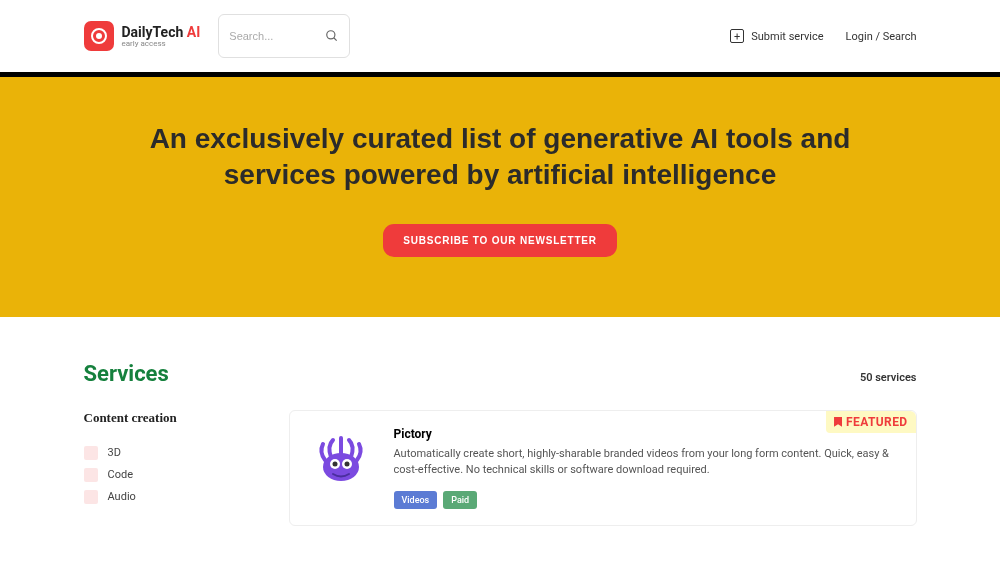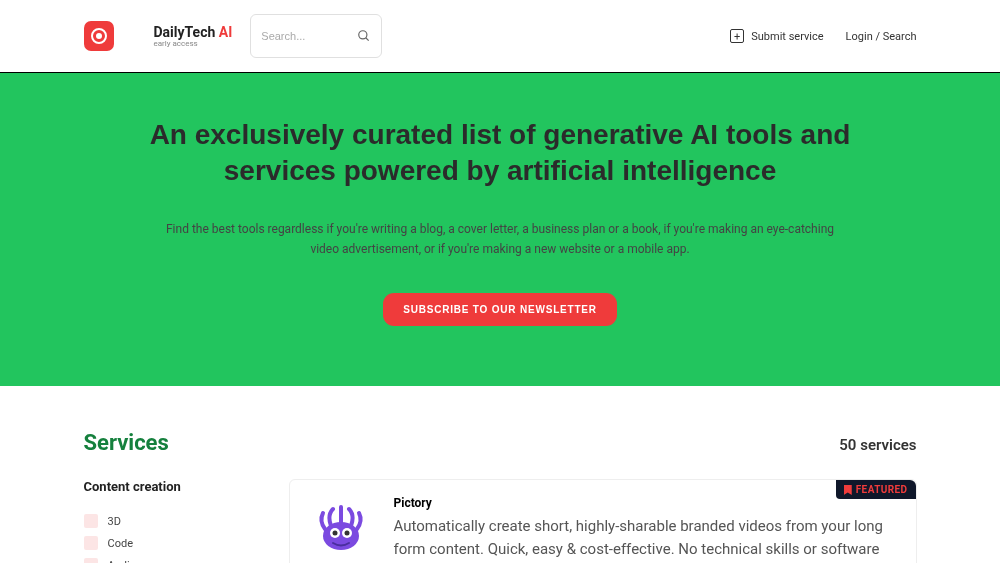--- a/index.html
+++ b/index.html
@@ -3,59 +3,59 @@
 <meta charset="utf-8">
 <style>
 * { margin: 0; padding: 0; box-sizing: border-box; }
 body { font-family: -apple-system, BlinkMacSystemFont, 'Segoe UI', Roboto, sans-serif; background: #fff; color: #333; width: 1000px; }
 .header { display: flex; align-items: center; padding: 14px 0; background: #fff; }
 .header-inner { width: 100%; max-width: 833px; margin: 0 auto; display: flex; align-items: center; }
 .logo-block { display: flex; align-items: center; margin-right: 18px; }
 .logo-icon { width: 30px; height: 30px; background: #ef3b3b; border-radius: 7px; display: flex; align-items: center; justify-content: center; margin-right: 8px; position: relative; }
 .logo-inner { width: 16px; height: 16px; border: 2px solid #fff; border-radius: 50%; position: relative; }
 .logo-inner::before { content: ''; position: absolute; width: 6px; height: 6px; background: #fff; border-radius: 50%; top: 3px; left: 3px; }
-.brand { line-height: 1; margin-left: 32px; }
+.brand { line-height: 1; }
 .brand-name { font-weight: 700; font-size: 14px; color: #222; }
 .brand-name .ai { color: #ef3b3b; }
 .brand-tag { font-size: 8px; color: #888; text-align: left; margin-top: 1px; }
 .search-box { position: relative; width: 132px; height: 44px; border: 1px solid #e0e0e0; border-radius: 6px; display: flex; align-items: center; padding: 16px 10px; }
 .search-input { border: none; outline: none; font-size: 11px; width: 100%; color: #666; background: transparent; }
 .search-input::placeholder { color: #aaa; }
 .search-icon { position: absolute; right: 10px; width: 14px; height: 14px; stroke: #666; fill: none; stroke-width: 2; }
 .header-right { margin-left: auto; display: flex; align-items: center; gap: 22px; }
 .submit-service { display: flex; align-items: center; gap: 7px; font-size: 11px; color: #333; cursor: pointer; }
 .plus-icon { width: 14px; height: 14px; border: 1.5px solid #333; border-radius: 2px; display: flex; align-items: center; justify-content: center; font-size: 11px; line-height: 1; }
 .login-link { font-size: 11px; color: #333; cursor: pointer; }
 
-.hero { background: #22c55e; padding: 44px 0 60px; border-top: 1px solid #000000; }
+.hero { background: #eab308; padding: 44px 0 60px; border-top: 5px solid #000000; }
 .hero-inner { max-width: 833px; margin: 0 auto; text-align: center; padding: 0 20px; }
 .hero-title { font-size: 28px; font-weight: 700; color: #2b2b2b; line-height: 1.3; margin-bottom: 30px; font-family: -apple-system, sans-serif; }
 .hero-sub { font-size: 12px; color: #444; line-height: 1.65; margin-bottom: 34px; max-width: 680px; margin-left: auto; margin-right: auto; }
 .subscribe-btn { display: inline-block; background: #ef3b3b; color: #fff; font-size: 10px; font-weight: 600; letter-spacing: 0.8px; padding: 11px 20px; border: none; border-radius: 11px; cursor: pointer; }
 
 .content { max-width: 833px; margin: 0 auto; padding-top: 44px; }
 .content-header { display: flex; align-items: baseline; justify-content: space-between; margin-bottom: 24px; padding: 0 0; }
 .services-title { font-size: 22px; font-weight: 700; color: #15803d; }
-.services-count { font-size: 15px; color: #333; font-weight: 600; }
+.services-count { font-size: 11px; color: #333; font-weight: 600; }
 .content-body { display: flex; gap: 40px; }
 .sidebar { width: 165px; flex-shrink: 0; }
-.filter-heading { font-size: 13px; font-weight: 700; color: #222; margin-bottom: 16px; }
+.filter-heading { font-size: 13px; font-weight: 700; color: #222; margin-bottom: 16px; font-family: Liberation Serif, serif; }
 .filter-list { list-style: none; margin-bottom: 32px; }
 .filter-item { display: flex; align-items: center; gap: 10px; padding: 4px 0; font-size: 11px; color: #444; cursor: pointer; }
 .filter-checkbox { width: 14px; height: 14px; background: #fce5e5; border-radius: 2px; flex-shrink: 0; }
 
 .cards { flex: 1; display: flex; flex-direction: column; gap: 16px; }
 .card { position: relative; border: 1px solid #eee; border-radius: 6px; padding: 16px; display: flex; gap: 18px; background: #fff; }
-.featured-badge { position: absolute; top: 0; right: 0; background: #0f172a; color: #ef3b3b; font-size: 10px; font-weight: 700; letter-spacing: 0.4px; padding: 4px 8px; border-radius: 0 6px 0 4px; display: flex; align-items: center; gap: 4px; }
+.featured-badge { position: absolute; top: 0; right: 0; background: #fef9c3; color: #ef3b3b; font-size: 12px; font-weight: 700; letter-spacing: 0.4px; padding: 4px 8px; border-radius: 0 6px 0 4px; display: flex; align-items: center; gap: 4px; }
 .bookmark-icon { width: 8px; height: 10px; background: #ef3b3b; clip-path: polygon(0 0, 100% 0, 100% 100%, 50% 75%, 0 100%); }
 .card-thumb { width: 70px; height: 70px; border-radius: 6px; flex-shrink: 0; display: flex; align-items: center; justify-content: center; }
 .thumb-pictory { background: #fff; }
 .card-body { flex: 1; }
 .card-title { font-size: 12px; font-weight: 700; color: #000000; margin-bottom: 5px; }
-.card-desc { font-size: 15px; color: #555; line-height: 1.5; }
+.card-desc { font-size: 11px; color: #555; line-height: 1.5; margin-bottom: 12px; }
 .tags { display: flex; gap: 6px; }
 .tag { font-size: 9px; font-weight: 500; color: #fff; padding: 4px 8px; border-radius: 3px; }
 .tag-videos { background: #5b7bd4; }
 .tag-paid { background: #5aa976; }
 </style>
 </head>
 <body>
 
 <div class="header">
   <div class="header-inner">
@@ -81,21 +81,20 @@
         <span>Submit service</span>
       </div>
       <div class="login-link">Login / Search</div>
     </div>
   </div>
 </div>
 
 <div class="hero">
   <div class="hero-inner">
     <h1 class="hero-title">An exclusively curated list of generative AI tools and services powered by artificial intelligence</h1>
-    <p class="hero-sub">Find the best tools regardless if you're writing a blog, a cover letter, a business plan or a book, if you're making an eye-catching video advertisement, or if you're making a new website or a mobile app.</p>
     <button class="subscribe-btn">SUBSCRIBE TO OUR NEWSLETTER</button>
   </div>
 </div>
 
 <div class="content">
   <div class="content-header">
     <h2 class="services-title">Services</h2>
     <div class="services-count">50 services</div>
   </div>
   <div class="content-body">

